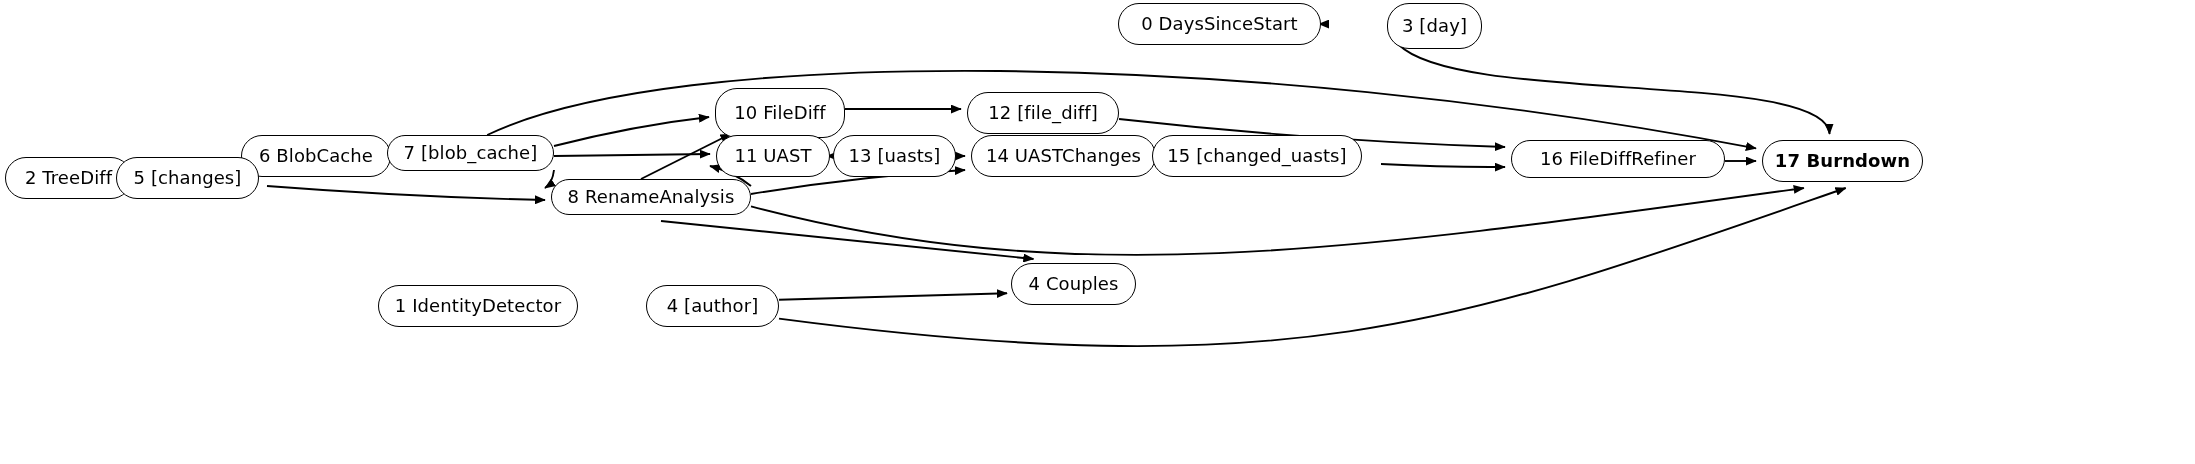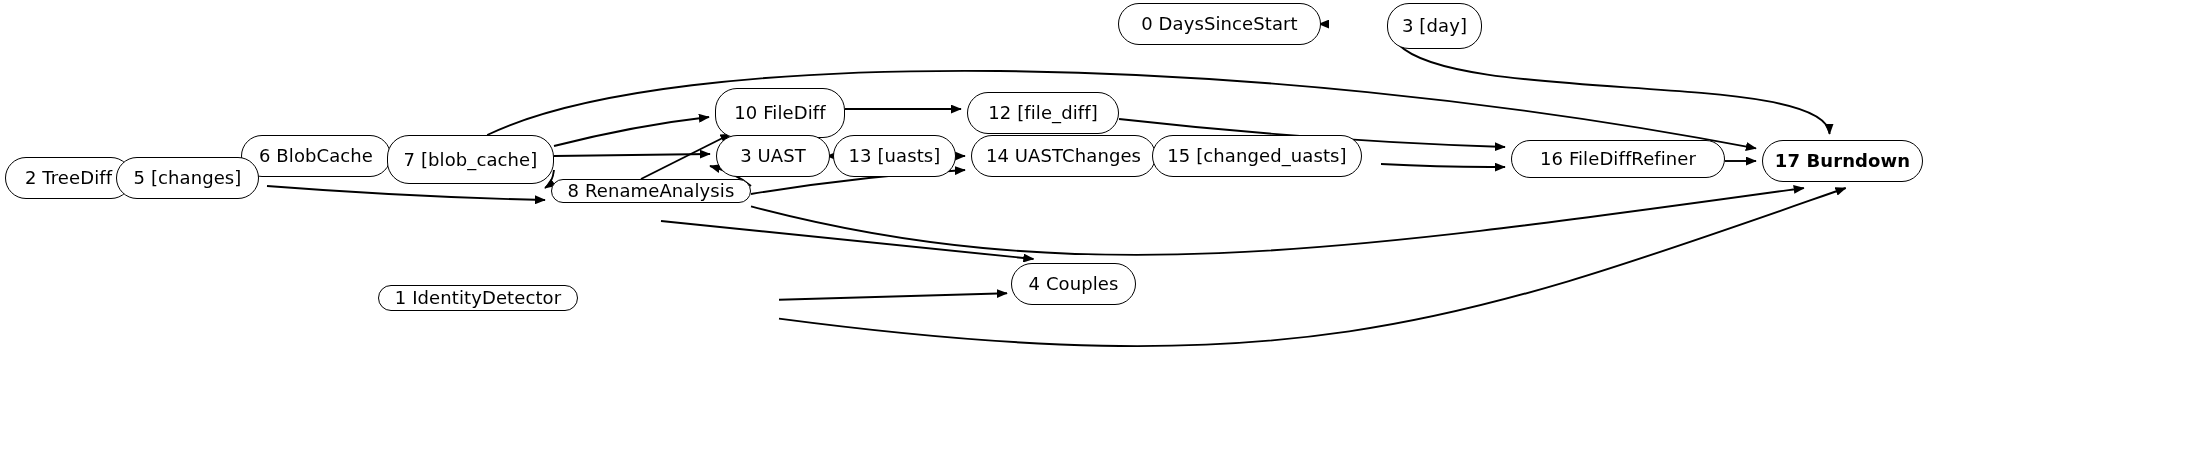--- a/index.html
+++ b/index.html
@@ -87,44 +87,47 @@
   </div>
   <div class="node" style="left:1511px;top:140px;width:214px;height:38px;">
     <span>16 FileDiffRefiner</span>
   </div>
   <div class="node" style="left:1762px;top:140px;width:161px;height:42px;font-weight:bold;">
     <span>17 Burndown</span>
   </div>
   <div class="node" style="left:241px;top:135px;width:150px;height:42px;">
     <span>6 BlobCache</span>
   </div>
-  <div class="node" style="left:387px;top:135px;width:167px;height:49px;">
+  <div class="node" style="left:387px;top:135px;width:167px;height:36px;">
     <span>7 [blob_cache]</span>
   </div>
   <div class="node" style="left:716px;top:135px;width:114px;height:42px;">
-    <span>3 UAST</span>
+    <span>11 UAST</span>
   </div>
   <div class="node" style="left:833px;top:135px;width:123px;height:42px;justify-content:center;">
     <span>13 [uasts]</span>
   </div>
   <div class="node" style="left:971px;top:135px;width:185px;height:42px;">
     <span>14 UASTChanges</span>
   </div>
   <div class="node" style="left:1152px;top:135px;width:210px;height:42px;">
     <span>15 [changed_uasts]</span>
   </div>
   <div class="node" style="left:5px;top:157px;width:127px;height:42px;">
     <span>2 TreeDiff</span>
   </div>
   <div class="node" style="left:116px;top:157px;width:143px;height:42px;">
     <span>5 [changes]</span>
   </div>
-  <div class="node" style="left:551px;top:179px;width:200px;height:24px;">
+  <div class="node" style="left:551px;top:179px;width:200px;height:36px;">
     <span>8 RenameAnalysis</span>
   </div>
   <div class="node" style="left:1011px;top:263px;width:125px;height:42px;">
     <span>4 Couples</span>
   </div>
-  <div class="node" style="left:378px;top:285px;width:200px;height:26px;">
+  <div class="node" style="left:378px;top:285px;width:200px;height:42px;">
     <span>1 IdentityDetector</span>
+  </div>
+  <div class="node" style="left:646px;top:285px;width:133px;height:42px;">
+    <span>4 [author]</span>
   </div>
 
 </div>
 
 </body></html>

